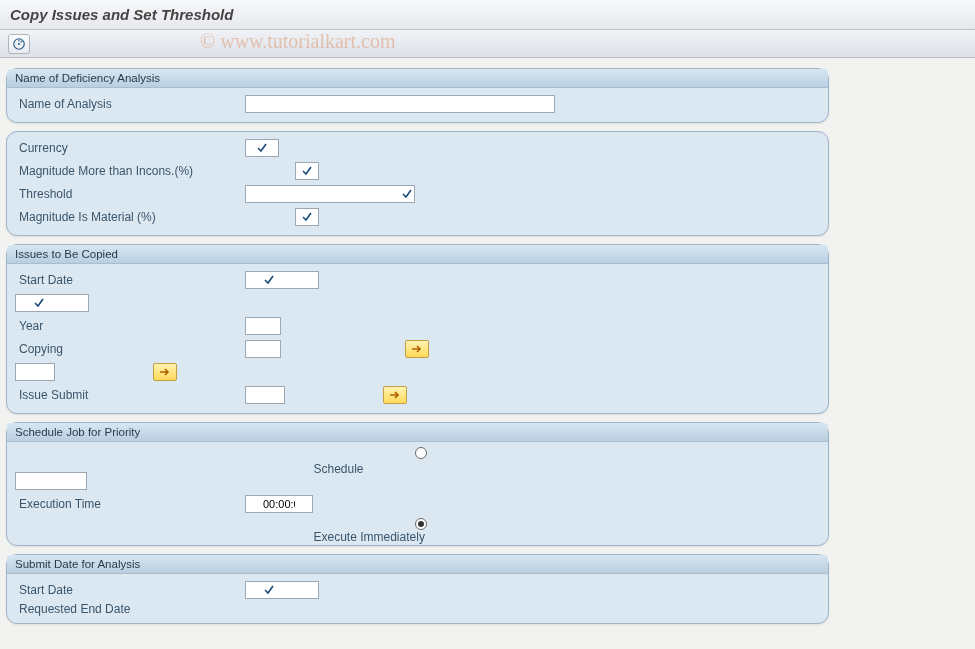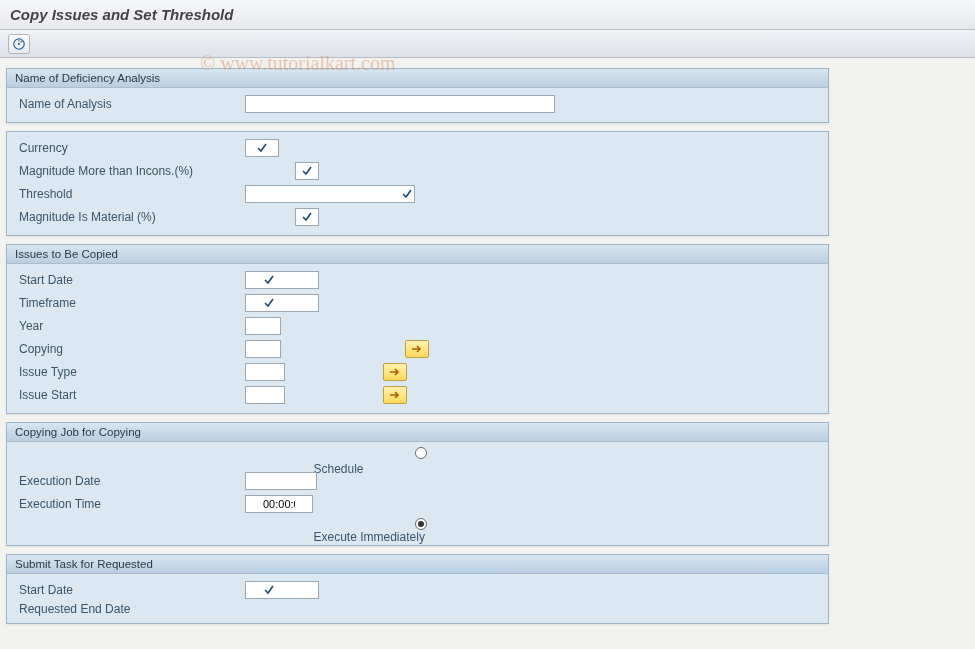--- a/index.html
+++ b/index.html
@@ -37,35 +37,35 @@
     background: linear-gradient(#fdfdfe,#e8eaef);
     border-radius: 3px;
     display: flex;
     align-items: center;
     justify-content: center;
     cursor: pointer;
   }
   .tool-btn svg { width: 14px; height: 14px; }
   .watermark {
     position: absolute;
-    top: 52px;
+    top: 30px;
     left: 200px;
     font-size: 20px;
     color: rgba(220,140,90,0.45);
     font-family: "Times New Roman", serif;
     pointer-events: none;
     z-index: 50;
   }
   .content {
     padding: 2px 6px 6px 6px;
     width: 835px;
   }
   .groupbox {
     border: 1px solid #9fb6c9;
-    border-radius: 0;
+    border-radius: 11px;
     margin-top: 8px;
     background: #dce8f1;
     box-shadow: 0 1px 2px rgba(0,0,0,0.08);
   }
   .group-header {
     background: linear-gradient(#d7e6f2,#b9cee0);
     border-bottom: 1px solid #a9becf;
     padding: 3px 8px;
     font-size: 11.5px;
     color: #2a3a47;
@@ -228,21 +228,20 @@
         <div class="lbl">Start Date</div>
         <div class="fld">
           <span class="req-box" style="width:74px;justify-content:flex-start;padding-left:18px">
             <svg class="req-mark" viewBox="0 0 10 10">
                 <path d="M1 5 L4 8 L9 1" stroke="#1a4a78" stroke-width="1.6" fill="none"></path>
               </svg>
           </span>
         </div>
       </div>
       <div class="row">
-        <div class="lbl">Timeframe</div>
         <div class="fld">
           <span class="req-box" style="width:74px;justify-content:flex-start;padding-left:18px">
             <svg class="req-mark" viewBox="0 0 10 10">
                 <path d="M1 5 L4 8 L9 1" stroke="#1a4a78" stroke-width="1.6" fill="none"></path>
               </svg>
           </span>
         </div>
       </div>
       <div class="row">
         <div class="lbl">Year</div>
@@ -256,57 +255,55 @@
           <input type="text" class="inp" style="width: 14px;" value="">
           <span style="width:116px;display:inline-block"></span>
           <span class="arrow-btn">
             <svg viewBox="0 0 12 10">
                 <path d="M1 5 H8 M6 2 L9 5 L6 8" stroke="#b06000" stroke-width="1.6" fill="none"></path>
               </svg>
           </span>
         </div>
       </div>
       <div class="row">
-        <div class="lbl">Issue Type</div>
         <div class="fld">
           <input type="text" class="inp" style="width: 40px;" value="">
           <span style="width:90px;display:inline-block"></span>
           <span class="arrow-btn">
             <svg viewBox="0 0 12 10">
                 <path d="M1 5 H8 M6 2 L9 5 L6 8" stroke="#b06000" stroke-width="1.6" fill="none"></path>
               </svg>
           </span>
         </div>
       </div>
       <div class="row">
-        <div class="lbl">Issue Start</div>
+        <div class="lbl">Issue Submit</div>
         <div class="fld">
           <input type="text" class="inp" style="width: 40px;" value="">
           <span style="width:90px;display:inline-block"></span>
           <span class="arrow-btn">
             <svg viewBox="0 0 12 10">
                 <path d="M1 5 H8 M6 2 L9 5 L6 8" stroke="#b06000" stroke-width="1.6" fill="none"></path>
               </svg>
           </span>
         </div>
       </div>
     </div>
   </div>
 
   <div class="groupbox">
-    <div class="group-header">Copying Job for Copying</div>
+    <div class="group-header">Schedule Job for Priority</div>
     <div class="group-body">
       <div class="row radio-row">
         <div style="width:14px;padding-left:4px">
           <span class="radio"></span>
         </div>
         <div class="lbl" style="width:216px">Schedule</div>
       </div>
       <div class="row">
-        <div class="lbl">Execution Date</div>
         <div class="fld">
           <input type="text" class="inp" style="width: 72px;" value="">
         </div>
       </div>
       <div class="row">
         <div class="lbl">Execution Time</div>
         <div class="fld">
           <input type="text" class="inp" style="width: 68px;" value="00:00:00">
         </div>
       </div>
@@ -315,21 +312,21 @@
           <span class="radio">
               <span class="dot"></span>
             </span>
         </div>
         <div class="lbl" style="width:216px">Execute Immediately</div>
       </div>
     </div>
   </div>
 
   <div class="groupbox">
-    <div class="group-header">Submit Task for Requested</div>
+    <div class="group-header">Submit Date for Analysis</div>
     <div class="group-body">
       <div class="row">
         <div class="lbl">Start Date</div>
         <div class="fld">
           <span class="req-box" style="width:74px;justify-content:flex-start;padding-left:18px">
             <svg class="req-mark" viewBox="0 0 10 10">
                 <path d="M1 5 L4 8 L9 1" stroke="#1a4a78" stroke-width="1.6" fill="none"></path>
               </svg>
           </span>
         </div>

